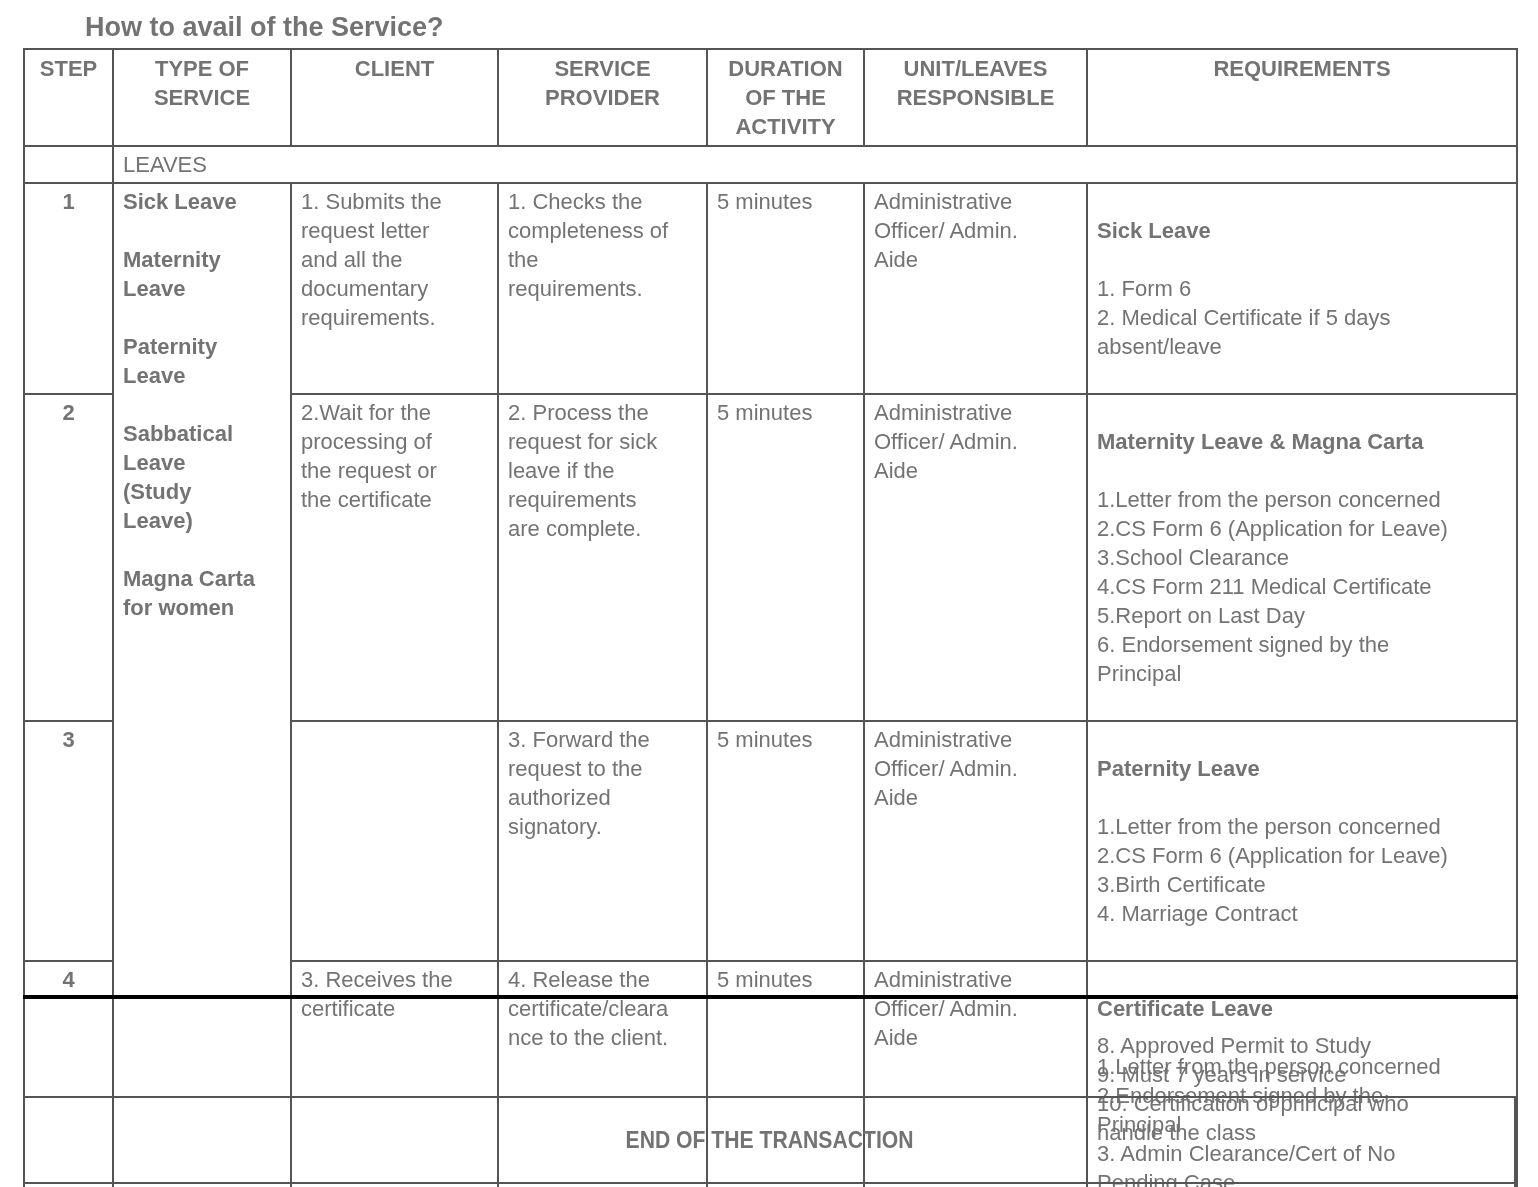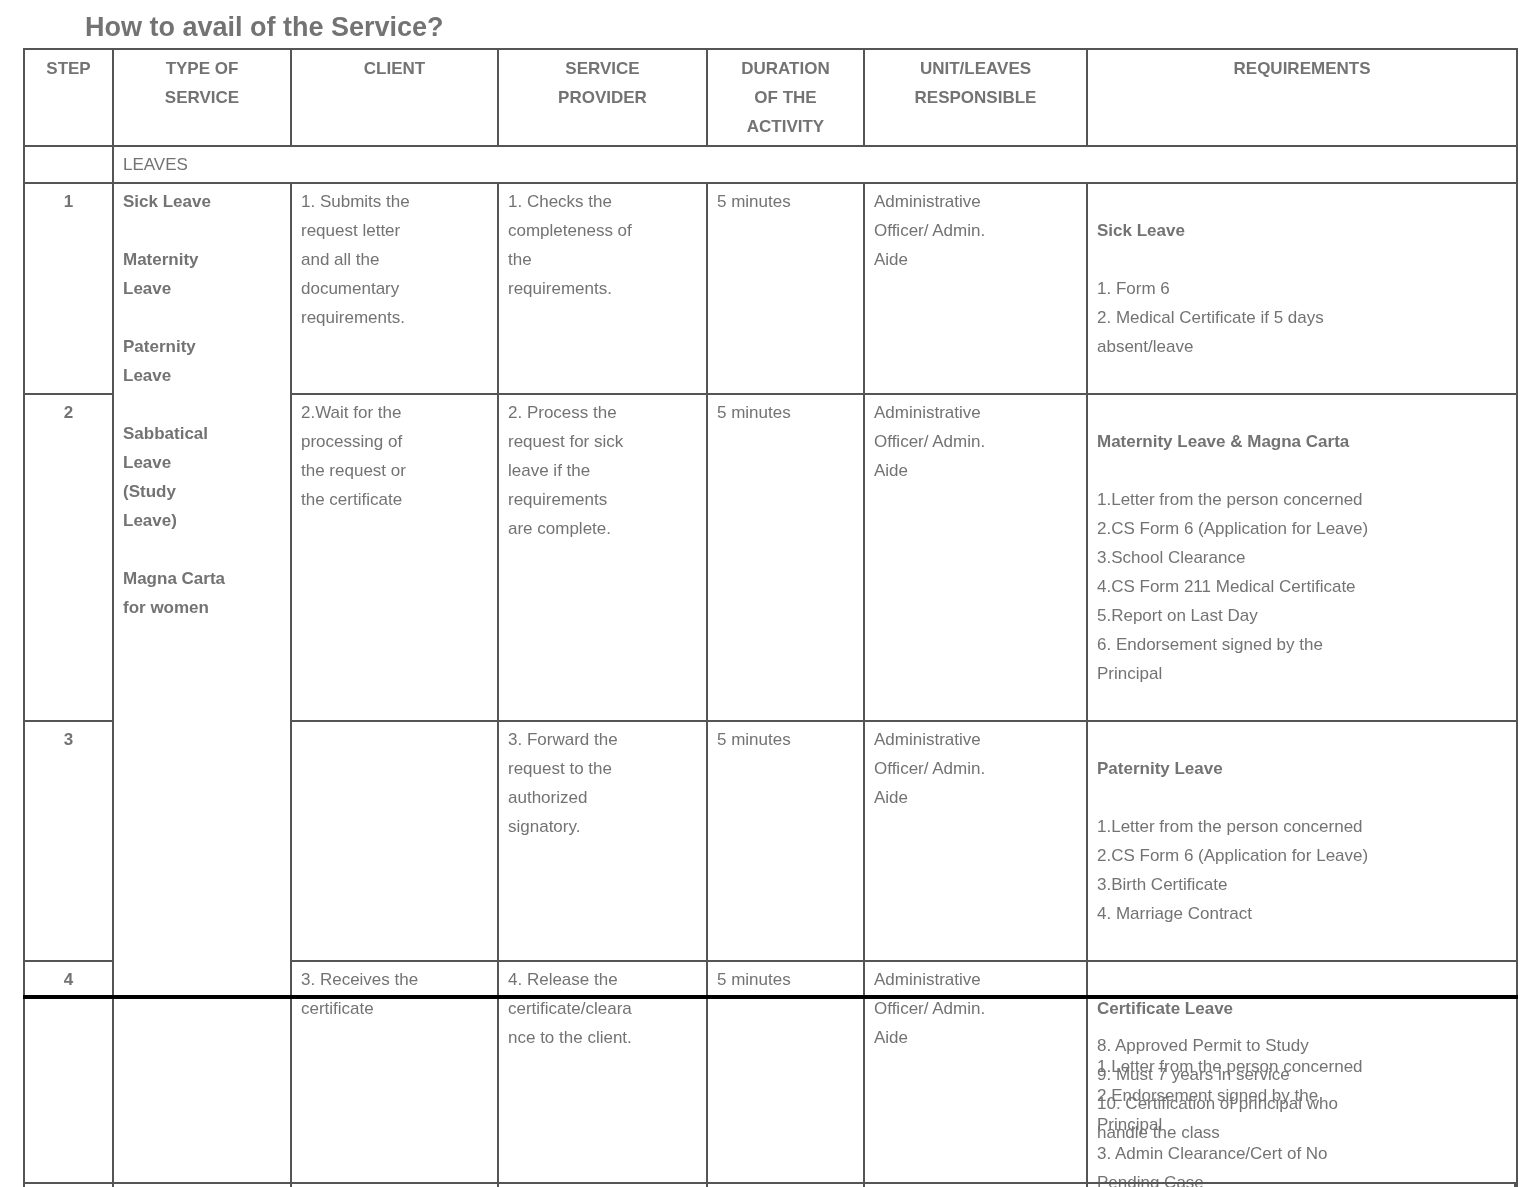--- a/index.html
+++ b/index.html
@@ -18,21 +18,21 @@
   table.svc{
     position:absolute;left:23px;
     border-collapse:collapse;table-layout:fixed;
   }
   #table-main{top:48px;}
   #table-cont{top:995px;}
   #table-cont td{border-top:4px solid #000;border-bottom:none;}
   .svc th,.svc td{
     border:2px solid #555;
     vertical-align:top;
-    font-size:17px;line-height:29px;
+    font-size:22px;line-height:29px;
     padding:3px 9px;
     white-space:pre-line;
     overflow:hidden;
   }
   .svc th{font-weight:bold;text-align:center;padding:4px 4px;}
   .c-step{font-weight:bold;text-align:center;padding:3px 2px;}
   .c-type{font-weight:bold;}
   .c-duration,.c-unit{text-align:left;padding:3px 4px;}
   .req-title{font-weight:bold;}
   .leaves-cell{font-weight:normal;}
@@ -230,20 +230,23 @@
       <td class="c-req">
         <div class="req-lines">8.  Approved Permit to Study
 9.  Must 7 years in service
 10.  Certification of principal who
 handle the class</div>
       </td>
     </tr>
   </tbody>
     </table>
 
+  <div id="end-row">
+    <span class="end-label">END OF THE TRANSACTION</span>
+  </div>
 
   <div id="bottom-strip">
     <span class="vline" style="left:87px"></span>
     <span class="vline" style="left:265px"></span>
     <span class="vline" style="left:472px"></span>
     <span class="vline" style="left:681px"></span>
     <span class="vline" style="left:838px"></span>
     <span class="vline" style="left:1061px"></span>
   </div>
 

